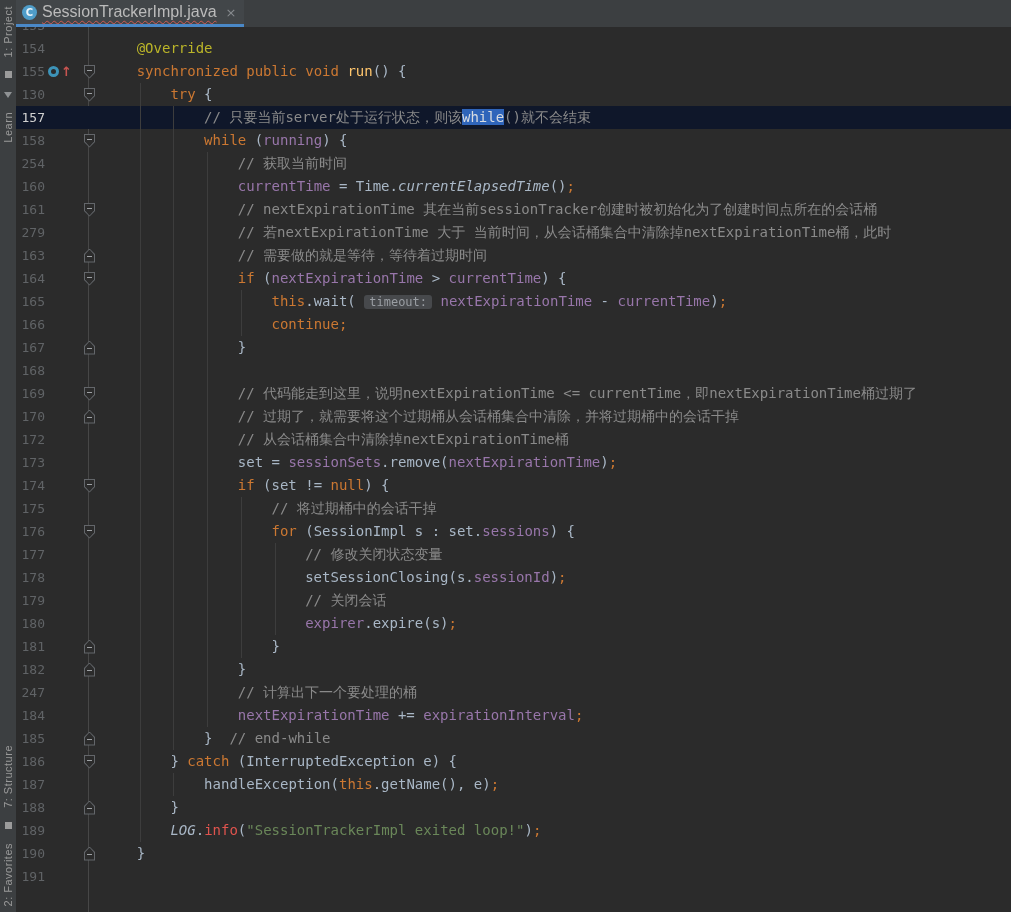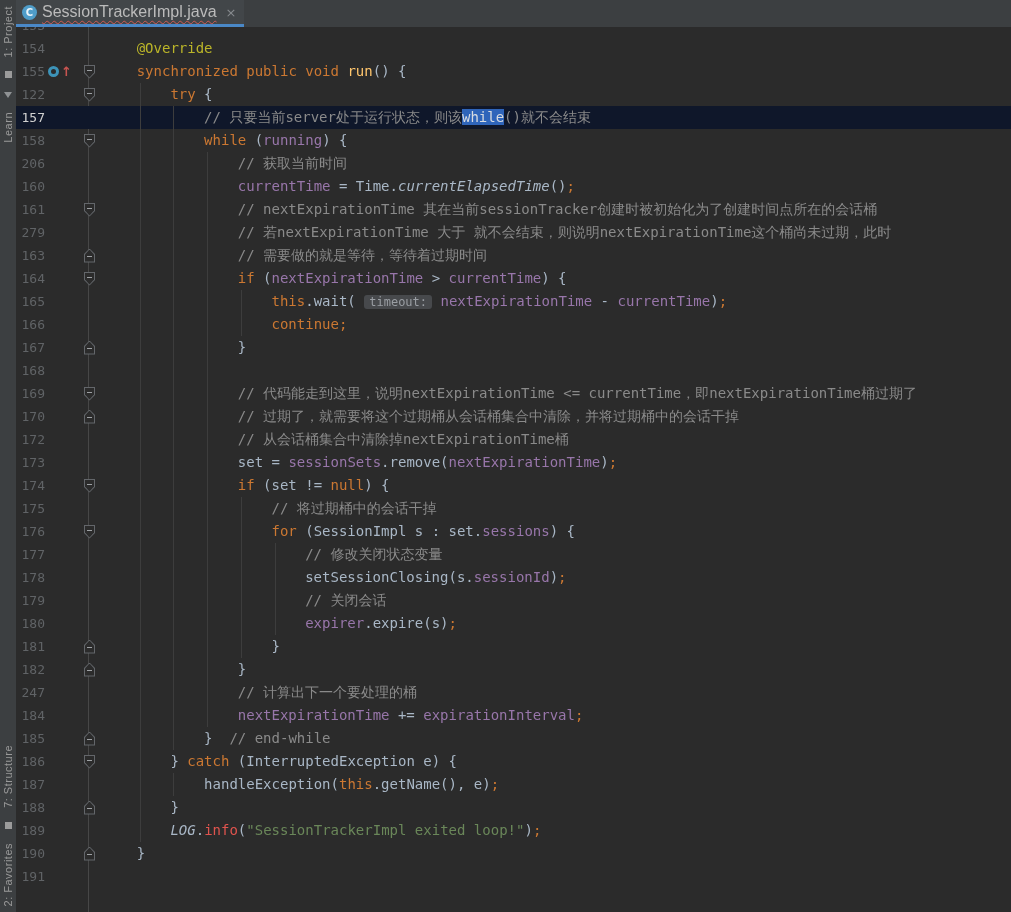--- a/index.html
+++ b/index.html
@@ -95,27 +95,27 @@
       <span class="close">×</span>
     </div>
   </div>
 
   <div class="editor">
     <div class="foldline"></div>
     <div class="lines">
         <div class="line"><span class="ln">153</span><span class="gslot"></span><span class="fslot"></span><span class="code" style="padding-left: 2px;"></span></div>
         <div class="line"><span class="ln">154</span><span class="gslot"></span><span class="fslot"></span><span class="code" style="padding-left: 35.7px;"><span class="tk-ann">@Override</span></span></div>
         <div class="line"><span class="ln">155</span><span class="gslot"><span class="ovr-circle"></span><span class="ovr-arrow">↑</span></span><span class="fslot"><span class="fold open"><i class="p1"></i><i class="p2"></i><i class="mns"></i></span></span><span class="code" style="padding-left: 35.7px;"><span class="tk-kw">synchronized public void </span><span class="tk-fn">run</span><span class="tk-def">() {</span></span></div>
-        <div class="line"><span class="ln">122</span><span class="gslot"></span><span class="fslot"><span class="fold open"><i class="p1"></i><i class="p2"></i><i class="mns"></i></span></span><span class="code" style="padding-left: 69.4px;"><i class="guide" style="left: 38.7px;"></i><span class="tk-kw">try</span><span class="tk-def"> {</span></span></div>
+        <div class="line"><span class="ln">130</span><span class="gslot"></span><span class="fslot"><span class="fold open"><i class="p1"></i><i class="p2"></i><i class="mns"></i></span></span><span class="code" style="padding-left: 69.4px;"><i class="guide" style="left: 38.7px;"></i><span class="tk-kw">try</span><span class="tk-def"> {</span></span></div>
         <div class="line cur"><span class="ln">157</span><span class="gslot"></span><span class="fslot"></span><span class="code" style="padding-left: 103.1px;"><i class="guide" style="left: 38.7px;"></i><i class="guide" style="left: 72.4px;"></i><span class="tk-cmt">// 只要当前server处于运行状态，则该</span><span class="tk-selcmt">while</span><span class="tk-cmt">()就不会结束</span></span></div>
         <div class="line"><span class="ln">158</span><span class="gslot"></span><span class="fslot"><span class="fold open"><i class="p1"></i><i class="p2"></i><i class="mns"></i></span></span><span class="code" style="padding-left: 103.1px;"><i class="guide" style="left: 38.7px;"></i><i class="guide" style="left: 72.4px;"></i><span class="tk-kw">while</span><span class="tk-def"> (</span><span class="tk-fld">running</span><span class="tk-def">) {</span></span></div>
-        <div class="line"><span class="ln">206</span><span class="gslot"></span><span class="fslot"></span><span class="code" style="padding-left: 136.8px;"><i class="guide" style="left: 38.7px;"></i><i class="guide" style="left: 72.4px;"></i><i class="guide" style="left: 106.1px;"></i><span class="tk-cmt">// 获取当前时间</span></span></div>
+        <div class="line"><span class="ln">254</span><span class="gslot"></span><span class="fslot"></span><span class="code" style="padding-left: 136.8px;"><i class="guide" style="left: 38.7px;"></i><i class="guide" style="left: 72.4px;"></i><i class="guide" style="left: 106.1px;"></i><span class="tk-cmt">// 获取当前时间</span></span></div>
         <div class="line"><span class="ln">160</span><span class="gslot"></span><span class="fslot"></span><span class="code" style="padding-left: 136.8px;"><i class="guide" style="left: 38.7px;"></i><i class="guide" style="left: 72.4px;"></i><i class="guide" style="left: 106.1px;"></i><span class="tk-fld">currentTime</span><span class="tk-def"> = Time.</span><span class="tk-it">currentElapsedTime</span><span class="tk-def">()</span><span class="tk-sem">;</span></span></div>
         <div class="line"><span class="ln">161</span><span class="gslot"></span><span class="fslot"><span class="fold open"><i class="p1"></i><i class="p2"></i><i class="mns"></i></span></span><span class="code" style="padding-left: 136.8px;"><i class="guide" style="left: 38.7px;"></i><i class="guide" style="left: 72.4px;"></i><i class="guide" style="left: 106.1px;"></i><span class="tk-cmt">// nextExpirationTime 其在当前sessionTracker创建时被初始化为了创建时间点所在的会话桶</span></span></div>
-        <div class="line"><span class="ln">279</span><span class="gslot"></span><span class="fslot"></span><span class="code" style="padding-left: 136.8px;"><i class="guide" style="left: 38.7px;"></i><i class="guide" style="left: 72.4px;"></i><i class="guide" style="left: 106.1px;"></i><span class="tk-cmt">// 若nextExpirationTime 大于 就不会结束，则说明nextExpirationTime这个桶尚未过期，此时</span></span></div>
+        <div class="line"><span class="ln">279</span><span class="gslot"></span><span class="fslot"></span><span class="code" style="padding-left: 136.8px;"><i class="guide" style="left: 38.7px;"></i><i class="guide" style="left: 72.4px;"></i><i class="guide" style="left: 106.1px;"></i><span class="tk-cmt">// 若nextExpirationTime 大于 当前时间，从会话桶集合中清除掉nextExpirationTime桶，此时</span></span></div>
         <div class="line"><span class="ln">163</span><span class="gslot"></span><span class="fslot"><span class="fold end"><i class="p1"></i><i class="p2"></i><i class="mns"></i></span></span><span class="code" style="padding-left: 136.8px;"><i class="guide" style="left: 38.7px;"></i><i class="guide" style="left: 72.4px;"></i><i class="guide" style="left: 106.1px;"></i><span class="tk-cmt">// 需要做的就是等待，等待着过期时间</span></span></div>
         <div class="line"><span class="ln">164</span><span class="gslot"></span><span class="fslot"><span class="fold open"><i class="p1"></i><i class="p2"></i><i class="mns"></i></span></span><span class="code" style="padding-left: 136.8px;"><i class="guide" style="left: 38.7px;"></i><i class="guide" style="left: 72.4px;"></i><i class="guide" style="left: 106.1px;"></i><span class="tk-kw">if</span><span class="tk-def"> (</span><span class="tk-fld">nextExpirationTime</span><span class="tk-def"> &gt; </span><span class="tk-fld">currentTime</span><span class="tk-def">) {</span></span></div>
         <div class="line"><span class="ln">165</span><span class="gslot"></span><span class="fslot"></span><span class="code" style="padding-left: 170.5px;"><i class="guide" style="left: 38.7px;"></i><i class="guide" style="left: 72.4px;"></i><i class="guide" style="left: 106.1px;"></i><i class="guide" style="left: 139.8px;"></i><span class="tk-kw">this</span><span class="tk-def">.wait( </span><span class="tk-hint">timeout:</span><span class="tk-def"> </span><span class="tk-fld">nextExpirationTime</span><span class="tk-def"> - </span><span class="tk-fld">currentTime</span><span class="tk-def">)</span><span class="tk-sem">;</span></span></div>
         <div class="line"><span class="ln">166</span><span class="gslot"></span><span class="fslot"></span><span class="code" style="padding-left: 170.5px;"><i class="guide" style="left: 38.7px;"></i><i class="guide" style="left: 72.4px;"></i><i class="guide" style="left: 106.1px;"></i><i class="guide" style="left: 139.8px;"></i><span class="tk-kw">continue</span><span class="tk-sem">;</span></span></div>
         <div class="line"><span class="ln">167</span><span class="gslot"></span><span class="fslot"><span class="fold end"><i class="p1"></i><i class="p2"></i><i class="mns"></i></span></span><span class="code" style="padding-left: 136.8px;"><i class="guide" style="left: 38.7px;"></i><i class="guide" style="left: 72.4px;"></i><i class="guide" style="left: 106.1px;"></i><span class="tk-def">}</span></span></div>
         <div class="line"><span class="ln">168</span><span class="gslot"></span><span class="fslot"></span><span class="code" style="padding-left: 136.8px;"><i class="guide" style="left: 38.7px;"></i><i class="guide" style="left: 72.4px;"></i><i class="guide" style="left: 106.1px;"></i></span></div>
         <div class="line"><span class="ln">169</span><span class="gslot"></span><span class="fslot"><span class="fold open"><i class="p1"></i><i class="p2"></i><i class="mns"></i></span></span><span class="code" style="padding-left: 136.8px;"><i class="guide" style="left: 38.7px;"></i><i class="guide" style="left: 72.4px;"></i><i class="guide" style="left: 106.1px;"></i><span class="tk-cmt">// 代码能走到这里，说明nextExpirationTime &lt;= currentTime，即nextExpirationTime桶过期了</span></span></div>
         <div class="line"><span class="ln">170</span><span class="gslot"></span><span class="fslot"><span class="fold end"><i class="p1"></i><i class="p2"></i><i class="mns"></i></span></span><span class="code" style="padding-left: 136.8px;"><i class="guide" style="left: 38.7px;"></i><i class="guide" style="left: 72.4px;"></i><i class="guide" style="left: 106.1px;"></i><span class="tk-cmt">// 过期了，就需要将这个过期桶从会话桶集合中清除，并将过期桶中的会话干掉</span></span></div>
         <div class="line"><span class="ln">172</span><span class="gslot"></span><span class="fslot"></span><span class="code" style="padding-left: 136.8px;"><i class="guide" style="left: 38.7px;"></i><i class="guide" style="left: 72.4px;"></i><i class="guide" style="left: 106.1px;"></i><span class="tk-cmt">// 从会话桶集合中清除掉nextExpirationTime桶</span></span></div>
         <div class="line"><span class="ln">173</span><span class="gslot"></span><span class="fslot"></span><span class="code" style="padding-left: 136.8px;"><i class="guide" style="left: 38.7px;"></i><i class="guide" style="left: 72.4px;"></i><i class="guide" style="left: 106.1px;"></i><span class="tk-def">set = </span><span class="tk-fld">sessionSets</span><span class="tk-def">.remove(</span><span class="tk-fld">nextExpirationTime</span><span class="tk-def">)</span><span class="tk-sem">;</span></span></div>

